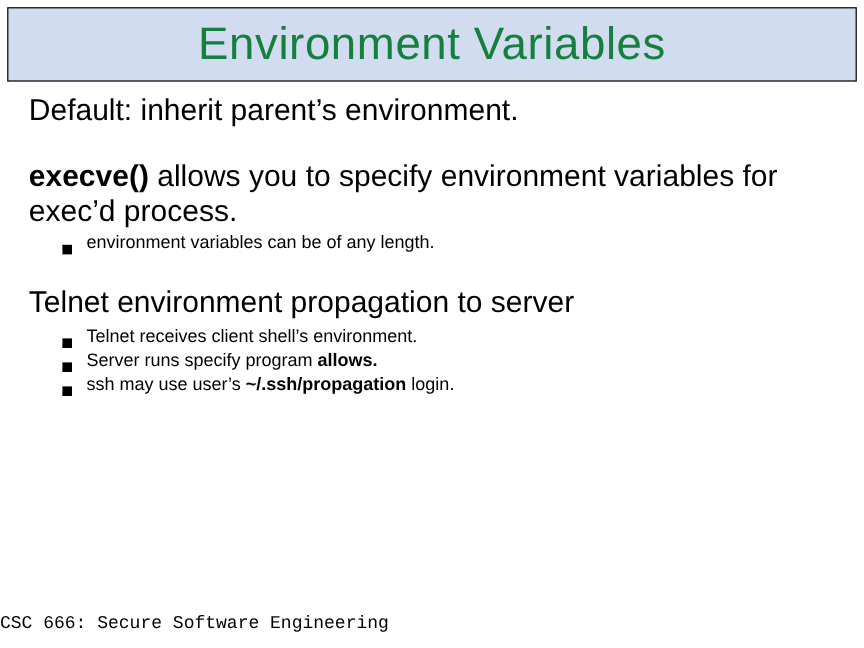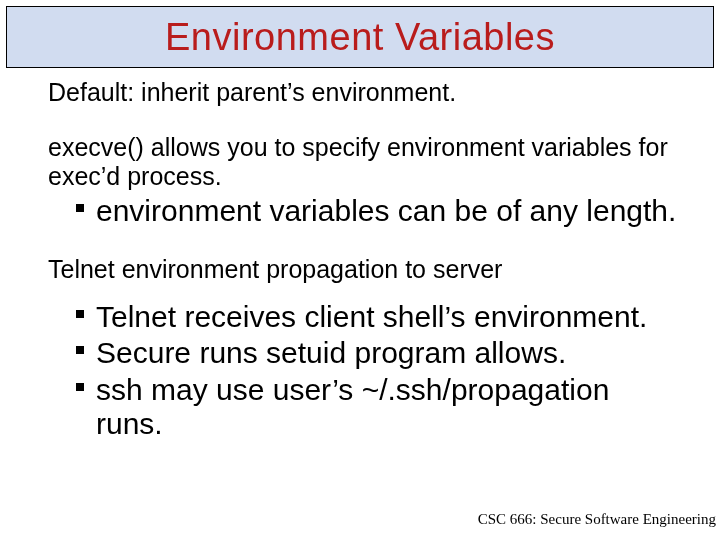--- a/index.html
+++ b/index.html
@@ -25,61 +25,61 @@
     height: 62px;
     display: flex;
     align-items: center;
     justify-content: center;
     box-sizing: border-box;
   }
   .title-bar h1 {
     margin: 0;
     font-size: 38px;
     font-weight: 400;
-    color: #b91c1c;
+    color: #15803d;
     letter-spacing: 0.5px;
   }
   .body {
-    padding: 10px 40px 0 48px;
+    padding: 10px 40px 0 24px;
     font-size: 25px;
     line-height: 1.15;
   }
   .para {
     margin: 0 0 26px 0;
   }
   .bullet-group {
     margin: 4px 0 26px 0;
   }
   .bullet {
     display: flex;
     align-items: flex-start;
     margin: 0 0 2px 28px;
-    font-size: 30px;
+    font-size: 15px;
   }
   .bullet .marker {
     width: 8px;
     height: 8px;
     background: #000;
     margin-top: 10px;
     margin-right: 12px;
     flex-shrink: 0;
   }
   .bullet .text {
     flex: 1;
   }
   .footer {
     position: absolute;
     bottom: 18px;
     left: 0;
     right: 4px;
-    text-align: right;
-    font-family: Liberation Serif, serif;
+    text-align: left;
+    font-family: Liberation Mono, monospace;
     font-size: 15px;
   }
-  b { font-weight: normal; text-align: center; }
+  b { font-weight: bold; text-align: center; }
 </style>
 </head>
 <body>
 
 <div class="slide">
 
   <div class="title-bar">
     <h1>Environment Variables</h1>
   </div>
 
@@ -91,39 +91,39 @@
       <span></span><b>execve()</b><span> allows you to specify environment variables for exec’d process.</span>
     </p>
 
     <div class="bullet-group">
       <div class="bullet">
         <div class="marker"></div>
         <div class="text">environment variables can be of any length.</div>
       </div>
     </div>
 
-    <p class="para" style="margin-bottom:16px">Telnet environment propagation to server</p>
+    <p class="para" style="margin-bottom:5px">Telnet environment propagation to server</p>
 
     <div class="bullet-group">
       <div class="bullet">
         <div class="marker"></div>
         <div class="text">
           <span>Telnet receives client shell’s environment.</span><b></b><span></span>
         </div>
       </div>
       <div class="bullet">
         <div class="marker"></div>
         <div class="text">
-          <span>Secure runs setuid program </span><b>allows.</b><span></span>
+          <span>Server runs specify program </span><b>allows.</b><span></span>
         </div>
       </div>
       <div class="bullet">
         <div class="marker"></div>
         <div class="text">
-          <span>ssh may use user’s </span><b>~/.ssh/propagation</b><span> runs.</span>
+          <span>ssh may use user’s </span><b>~/.ssh/propagation</b><span> login.</span>
         </div>
       </div>
     </div>
 
   </div>
 
   <div class="footer">CSC 666: Secure Software Engineering</div>
 
 </div>
 

